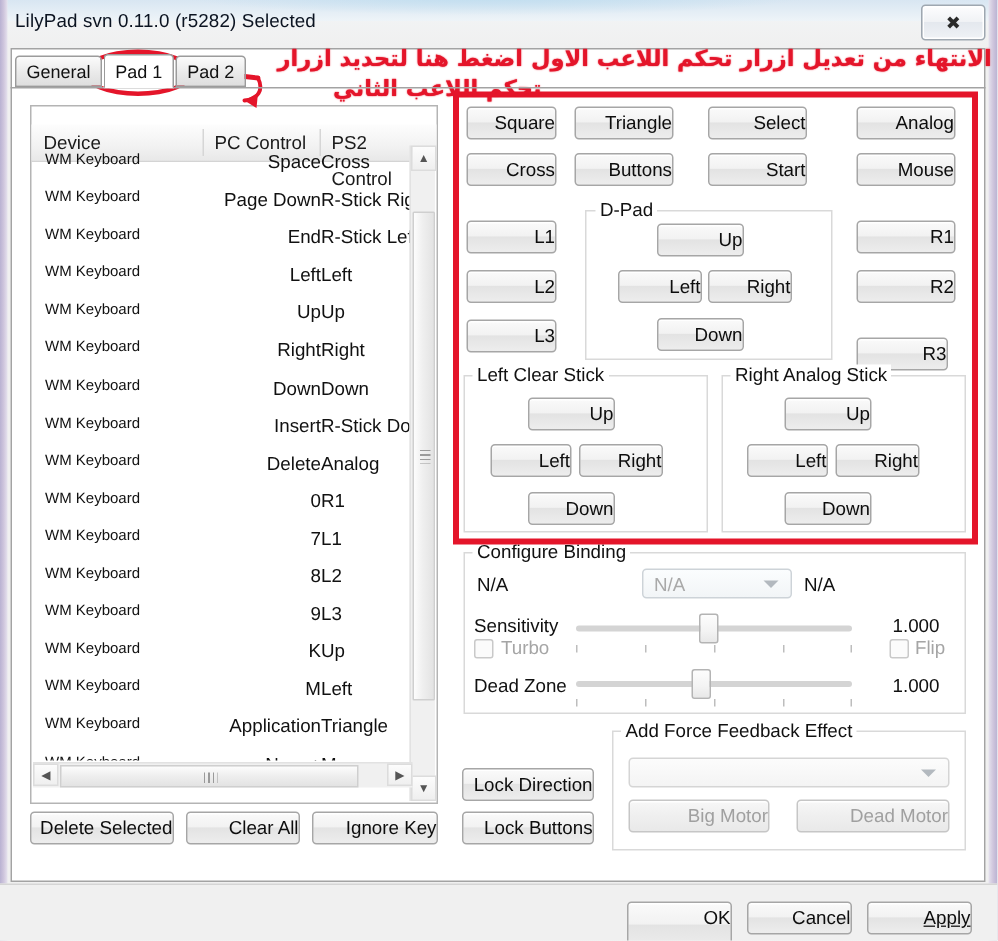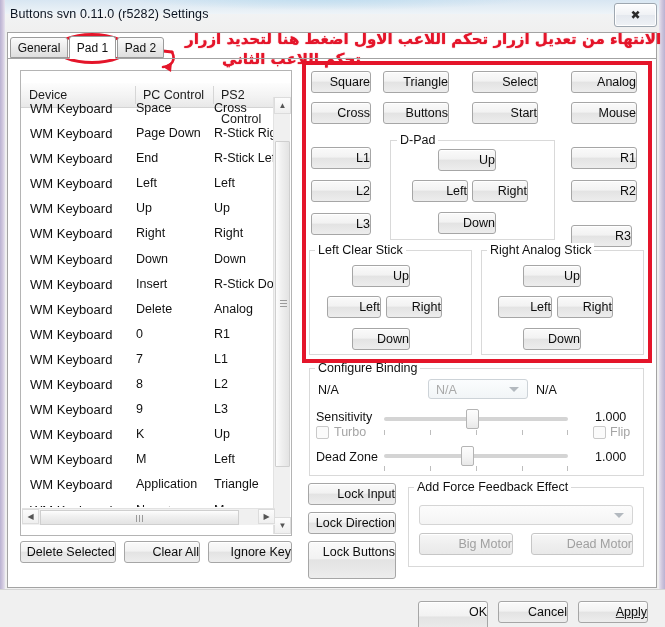--- a/index.html
+++ b/index.html
@@ -51,22 +51,22 @@
   .listgroup{position:absolute;left:20px;top:70px;width:272px;height:466px;
      background:#fff;border:1px solid #b4b4b4;box-sizing:border-box;}
   .lg-header{position:absolute;left:0;top:12px;width:270px;height:25px;box-sizing:border-box;
      background:linear-gradient(to bottom,#fdfdfd,#f2f2f2 60%,#e8e8e8);
      border-bottom:1px solid #d4d4d4;}
   .hcell{position:absolute;top:0;height:24px;line-height:24px;font-size:12.5px;
      color:#1b1b1b;padding-left:8px;box-sizing:border-box;}
   .hsep{position:absolute;top:3px;width:1px;height:18px;background:#d6d6d6;}
   .rows{position:absolute;left:1px;top:26px;width:252px;height:410px;overflow:hidden;}
   .row{position:relative;height:25.1px;white-space:nowrap;}
-  .c-dev{position:absolute;left:8px;top:4px;width:105px;font-size:13px;color:#111;}
-  .c-pc{position:absolute;left:114px;top:4px;width:78px;font-size:12.5px;color:#111;}
+  .c-dev{position:absolute;left:8px;top:4px;width:105px;font-size:10px;color:#111;}
+  .c-pc{position:absolute;left:114px;top:4px;width:78px;font-size:12.5px;color:#111;text-align:right;}
   .c-ps2{position:absolute;left:192px;top:4px;width:80px;font-size:12.5px;color:#111;}
 
   
   .vsb{position:absolute;right:1px;top:26px;width:17px;height:437px;background:#f0f0f0;
      border-left:1px solid #e2e2e2;box-sizing:border-box;}
   .sb-arrow{position:absolute;left:0;width:17px;height:17px;
      background:linear-gradient(to bottom,#fcfcfc,#efefef);border:1px solid #dcdcdc;box-sizing:border-box;
      font-size:8px;line-height:15px;text-align:center;color:#555;}
   .vsb-thumb{position:absolute;left:1px;top:44px;width:15px;height:326px;
      background:linear-gradient(to right,#fdfdfd,#efefef 45%,#e3e3e3);
@@ -132,21 +132,21 @@
 <body>
 
 <div id="screen">
 
   <div class="frame-topglow"></div>
   <div class="frame-topglow2"></div>
   <div class="frame-left"></div>
   <div class="frame-right"></div>
 
   <div class="titlebar">
-    <div class="title-text">Buttons svn 0.11.0 (r5282) Settings</div>
+    <div class="title-text">LilyPad svn 0.11.0 (r5282) Selected</div>
     <div class="close-btn">
       <div class="close-glyph">✖</div>
     </div>
   </div>
 
   <div class="client"></div>
   <div class="tabline"></div>
 
   <div class="tabstrip">
     <div class="tab" style="left:0px;width:58px;">
@@ -357,23 +357,22 @@
   <div class="thumb" style="left:461px;top:446px;"></div>
   <div class="ticks" style="left:384px;top:466px;width:184px;">
     <div class="tick" style="left:0;"></div>
       <div class="tick" style="left:46px;"></div>
     <div class="tick" style="left:92px;"></div>
       <div class="tick" style="left:138px;"></div>
     <div class="tick" style="left:183px;"></div>
   </div>
   <div class="lbl" style="left:595px;top:450px;">1.000</div>
 
-  <div class="btn" style="left:308px;top:483px;width:88px;height:22px;line-height:20px;"><span>Lock Input</span></div>
   <div class="btn" style="left:308px;top:512px;width:88px;height:22px;line-height:20px;"><span>Lock Direction</span></div>
-  <div class="btn" style="left:308px;top:541px;width:88px;height:38px;line-height:20px;"><span>Lock Buttons</span></div>
+  <div class="btn" style="left:308px;top:541px;width:88px;height:22px;line-height:20px;"><span>Lock Buttons</span></div>
 
   <div class="gbox" style="left:408px;top:487px;width:236px;height:80px;"></div>
   <div class="glabel" style="left:414px;top:480px;">Add Force Feedback Effect</div>
   <div class="combo" style="left:419px;top:505px;width:214px;height:20px;background:linear-gradient(to bottom,#fcfcfc,#f4f4f4);border-color:#d5d5d5;">
     <div class="cval"></div>
     <div class="carrow"></div>
   </div>
   <div class="btn dis" style="left:419px;top:533px;width:94px;height:22px;line-height:20px;"><span>Big Motor</span></div>
   <div class="btn dis" style="left:531px;top:533px;width:102px;height:22px;line-height:20px;"><span>Dead Motor</span></div>
 

